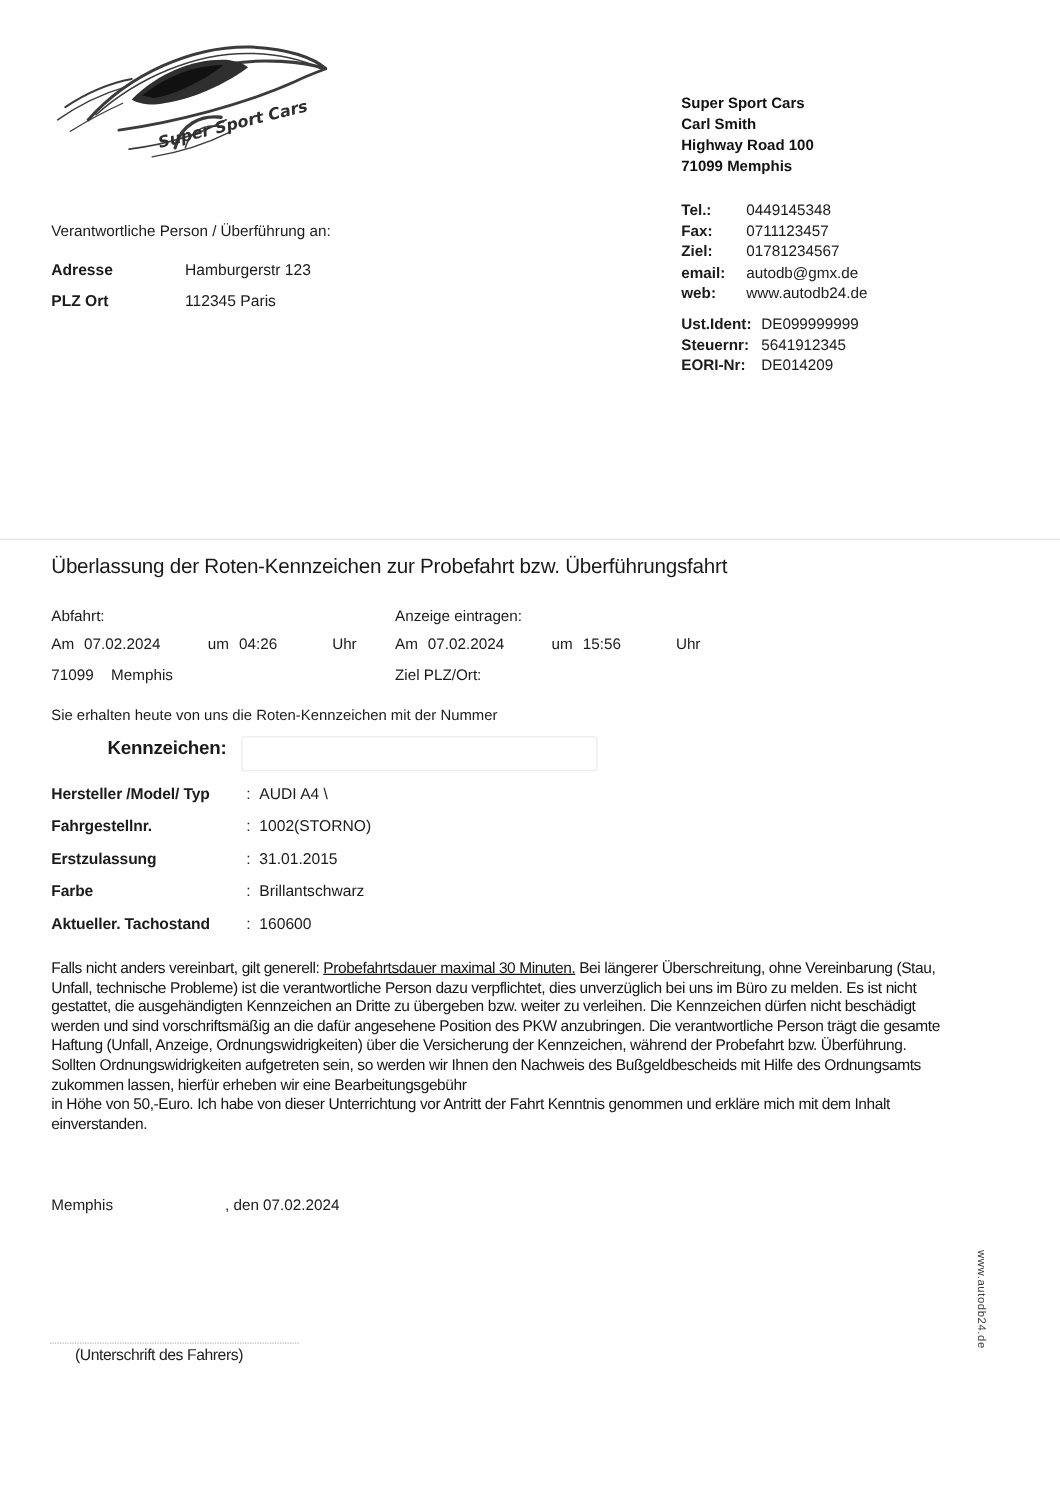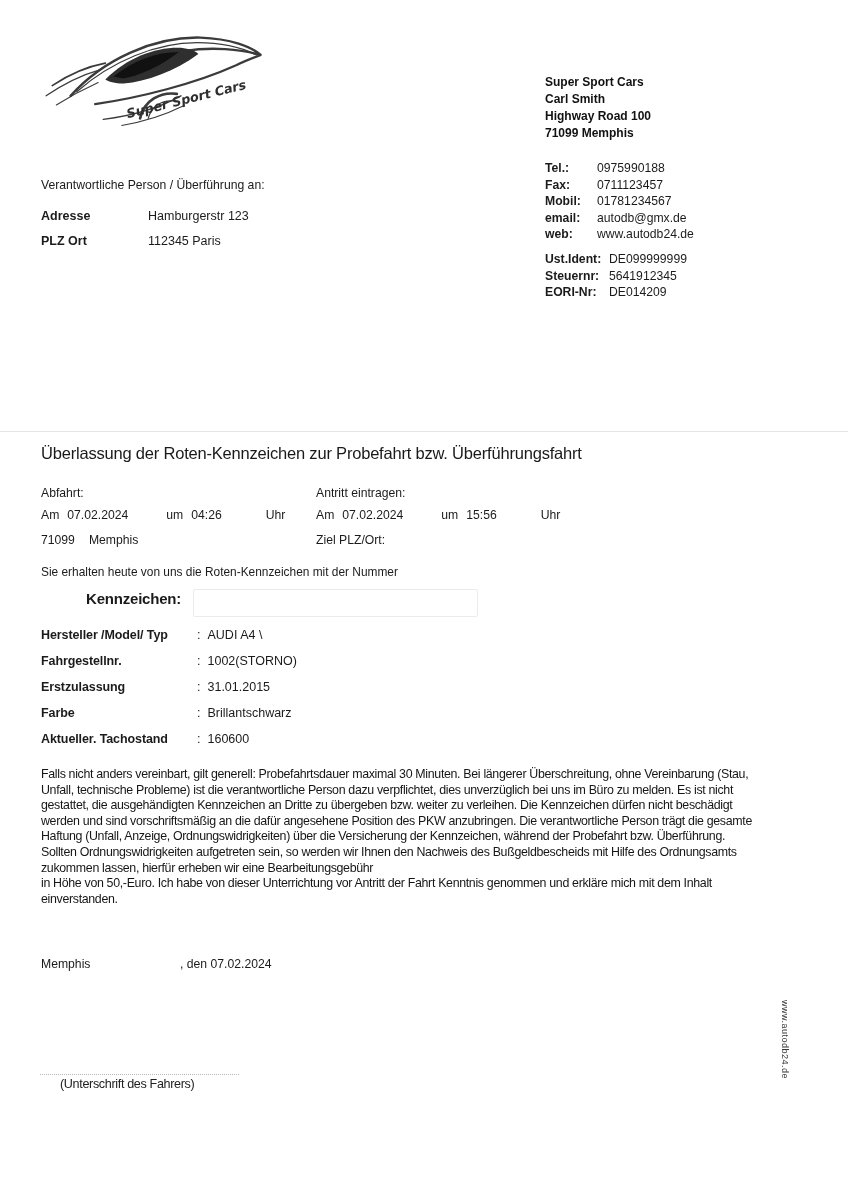--- a/index.html
+++ b/index.html
@@ -53,21 +53,21 @@
   .vehicle-row { display:flex; height:26px; }
   .vehicle-row .lbl { width:156px; font-weight:bold; letter-spacing:-0.1px; }
   .vehicle-row .val { margin-left:7px; }
 
   
   .terms {
     left:41px; top:767px; width:716px;
     font-size:12.4px; line-height:15.6px; letter-spacing:-0.33px;
     white-space:pre-wrap; color:#161616;
   }
-  .terms .u { }
+  .terms .u { text-decoration:underline; }
 
   
   .signoff-city { left:41px; top:957px; font-size:12.2px; }
   .signoff-date { left:180px; top:957px; font-size:12.2px; }
 
   
   .sig-line { left:40px; top:1074px; width:199px; height:0; border-top:1.5px dotted #b8b8b8; }
   .sig-caption { left:60px; top:1077px; font-size:12.6px; letter-spacing:-0.35px; color:#222; }
 
   
@@ -107,28 +107,28 @@
   <div class="abs company-block">
     <div>Super Sport Cars</div>
     <div>Carl Smith</div>
     <div>Highway Road 100</div>
     <div>71099 Memphis</div>
   </div>
 
   <div class="abs contact-list">
     <div class="contact-row">
       <span class="lbl">Tel.:</span>
-      <span>0975990188</span>
+      <span>0449145348</span>
     </div>
     <div class="contact-row">
       <span class="lbl">Fax:</span>
       <span>0711123457</span>
     </div>
     <div class="contact-row">
-      <span class="lbl">Mobil:</span>
+      <span class="lbl">Ziel:</span>
       <span>01781234567</span>
     </div>
     <div class="contact-row">
       <span class="lbl">email:</span>
       <span>autodb@gmx.de</span>
     </div>
     <div class="contact-row">
       <span class="lbl">web:</span>
       <span>www.autodb24.de</span>
     </div>
@@ -169,21 +169,21 @@
     <div>Abfahrt:</div>
     <div class="trip-when">
       <span>Am</span><span class="sp-date">07.02.2024</span><span class="sp-um">um</span><span class="sp-time">04:26</span><span class="sp-uhr">Uhr</span>
     </div>
     <div class="trip-where">
       <span>71099</span><span class="sp-city">Memphis</span>
     </div>
   </div>
 
   <div class="trip-col trip-arr">
-    <div>Antritt eintragen:</div>
+    <div>Anzeige eintragen:</div>
     <div class="trip-when">
       <span>Am</span><span class="sp-date">07.02.2024</span><span class="sp-um">um</span><span class="sp-time">15:56</span><span class="sp-uhr">Uhr</span>
     </div>
     <div class="trip-where">
       <span>Ziel PLZ/Ort:</span>
       <span></span>
     </div>
   </div>
 
   <div class="abs handover-note">Sie erhalten heute von uns die Roten-Kennzeichen mit der Nummer</div>

